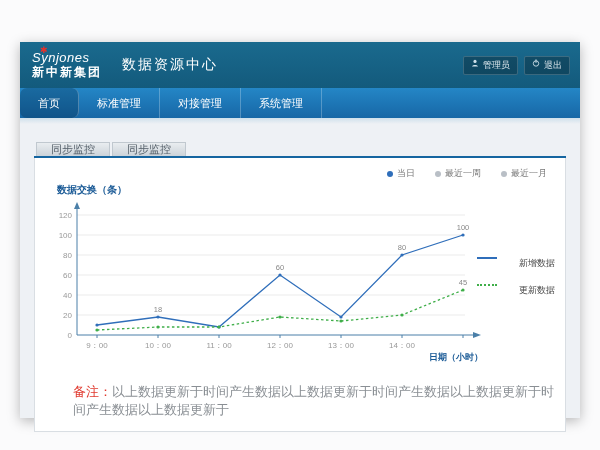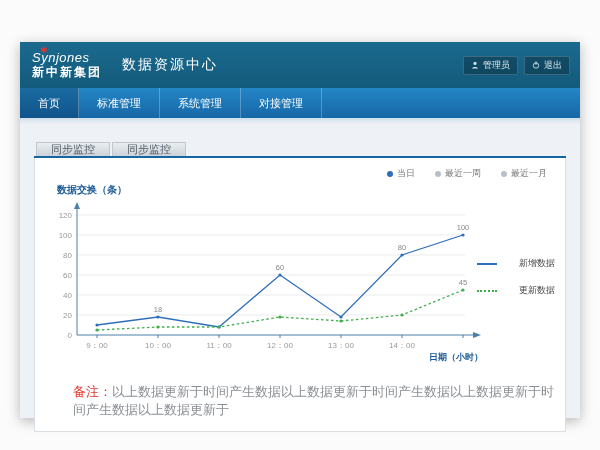--- a/index.html
+++ b/index.html
@@ -9,42 +9,42 @@
           box-shadow:0 3px 12px rgba(0,0,0,.28);}
   
   .header{height:46px;background:linear-gradient(#1a6a8e,#135a7c);display:flex;align-items:center;position:relative;}
   .logo{margin-left:12px;position:relative;color:#fff;line-height:1.1;}
   .logo-mark{position:absolute;left:8px;top:-5px;color:#e8312a;font-size:9px;font-style:normal;}
   .logo-text{font-size:13px;font-weight:normal;font-style:italic;letter-spacing:.5px;display:block;}
   .logo-sub{font-size:12px;font-weight:bold;letter-spacing:2px;display:block;}
   .app-title{color:#fff;font-size:14px;margin-left:20px;letter-spacing:2px;}
   .header-actions{position:absolute;right:10px;top:14px;display:flex;gap:6px;}
   .hbtn{background:rgba(0,0,0,.25);border:1px solid rgba(255,255,255,.18);border-radius:2px;
-        color:#dfe9ef;font-size:9px;padding:2px 7px;display:flex;align-items:center;gap:4px;cursor:pointer;}
+        color:#dfe9ef;font-size:9px;padding:2px 7px;display:flex;align-items:flex-start;gap:4px;cursor:pointer;}
   
   .nav{height:30px;background:linear-gradient(#2486c6,#1767a6);display:flex;align-items:stretch;}
   .nav-item{color:#fff;font-size:11px;padding:0 18px;display:flex;align-items:center;
             border-right:1px solid rgba(255,255,255,.25);cursor:pointer;}
-  .nav-item.active{background:rgba(0,35,65,.28);}
+  .nav-item.active{background:rgba(0,35,65,.28);border-radius:7px;}
   .strip{height:6px;background:linear-gradient(#cfe0ec,#eef1f5);}
   
   .content{background:#eef1f5;height:294px;padding:10px 14px 0;}
   .tabbar{display:flex;border-bottom:2px solid #1565a0;height:24px;align-items:flex-end;}
   .tab{font-size:11px;display:flex;align-items:center;gap:5px;padding:0 14px;height:24px;cursor:pointer;}
   .tab.active{background:#1565a0;color:#fff;}
   .tab.inactive{background:linear-gradient(#e9edf0,#ccd3d9);color:#55606a;border:1px solid #c0c8cf;
                 border-bottom:none;margin-left:2px;height:14px;}
   .panel{background:#fff;border:1px solid #d9dee3;border-top:none;padding:6px 8px 12px;position:relative;}
   .period-legend{display:flex;justify-content:flex-end;gap:20px;font-size:9px;color:#777;padding:3px 10px 0;}
   .period-item{display:flex;align-items:center;cursor:pointer;}
   .dot{display:inline-block;width:6px;height:6px;border-radius:50%;margin-right:4px;background:#b9bfc6;}
   .ylabel{font-size:10px;font-weight:bold;color:#1a5a96;margin:3px 0 0 14px;}
   .chart-wrap{position:relative;margin-top:2px;}
   .series-legend{position:absolute;right:2px;top:58px;font-size:9px;color:#444;}
-  .series-legend .item{display:flex;align-items:center;gap:22px;margin-bottom:14px;cursor:pointer;}
+  .series-legend .item{display:flex;gap:22px;margin-bottom:14px;cursor:pointer;}
   .line-sample{display:inline-block;width:20px;height:0;border-top:2px solid #999;}
   .note{font-size:13px;color:#8a8f94;margin:12px 0 0 30px;}
   .note .prefix{color:#e0392e;}
 </style>
 </head>
 <body>
 
 <div class="window">
 
   <div class="header">
@@ -72,22 +72,22 @@
             </svg>
         </span>
         <span>退出</span>
       </div>
     </div>
   </div>
 
   <div class="nav">
     <div class="nav-item active">首页</div>
     <div class="nav-item">标准管理</div>
+    <div class="nav-item">对接管理</div>
     <div class="nav-item">系统管理</div>
-    <div class="nav-item">对接管理</div>
   </div>
   <div class="strip"></div>
 
   <div class="content">
 
     <div class="tabbar">
       <div class="tab inactive">
         <span>同步监控</span>
       </div>
       <div class="tab inactive">

